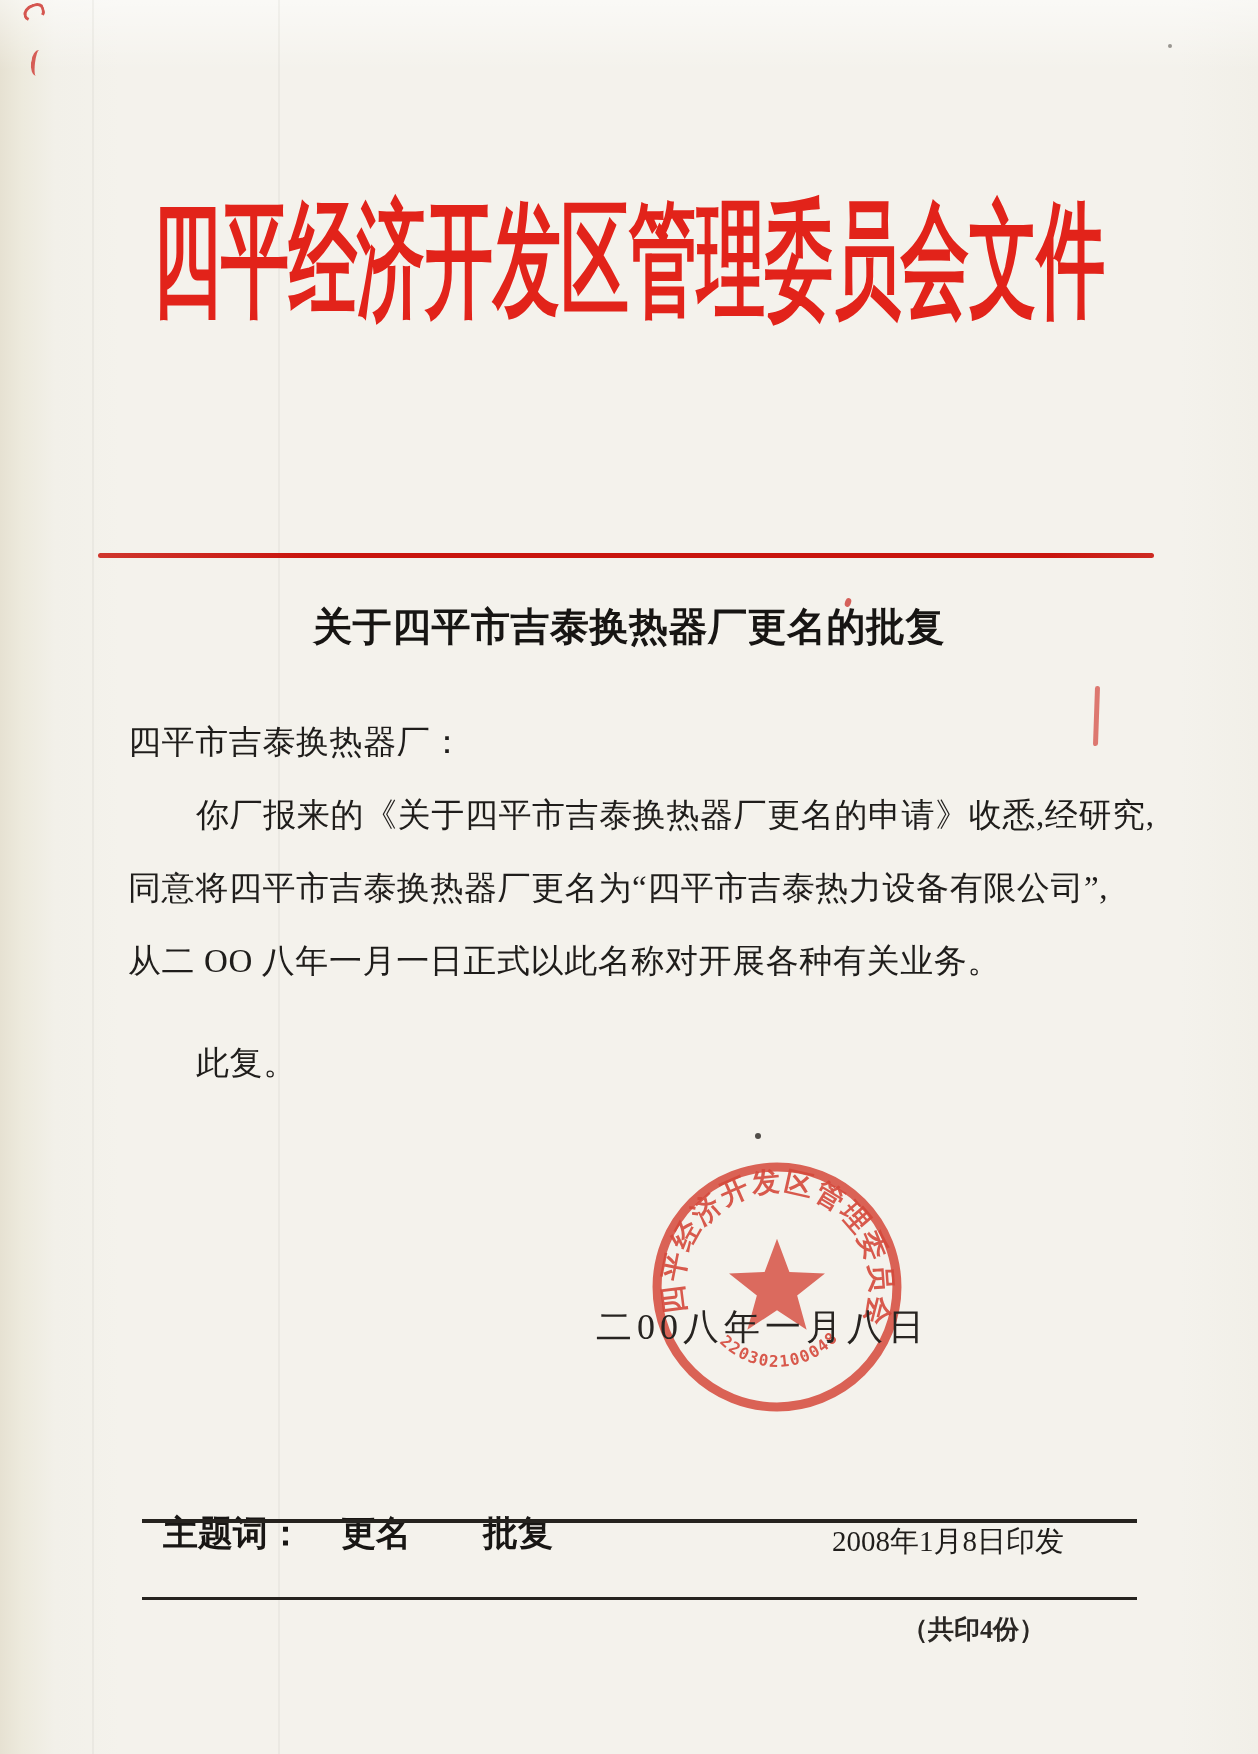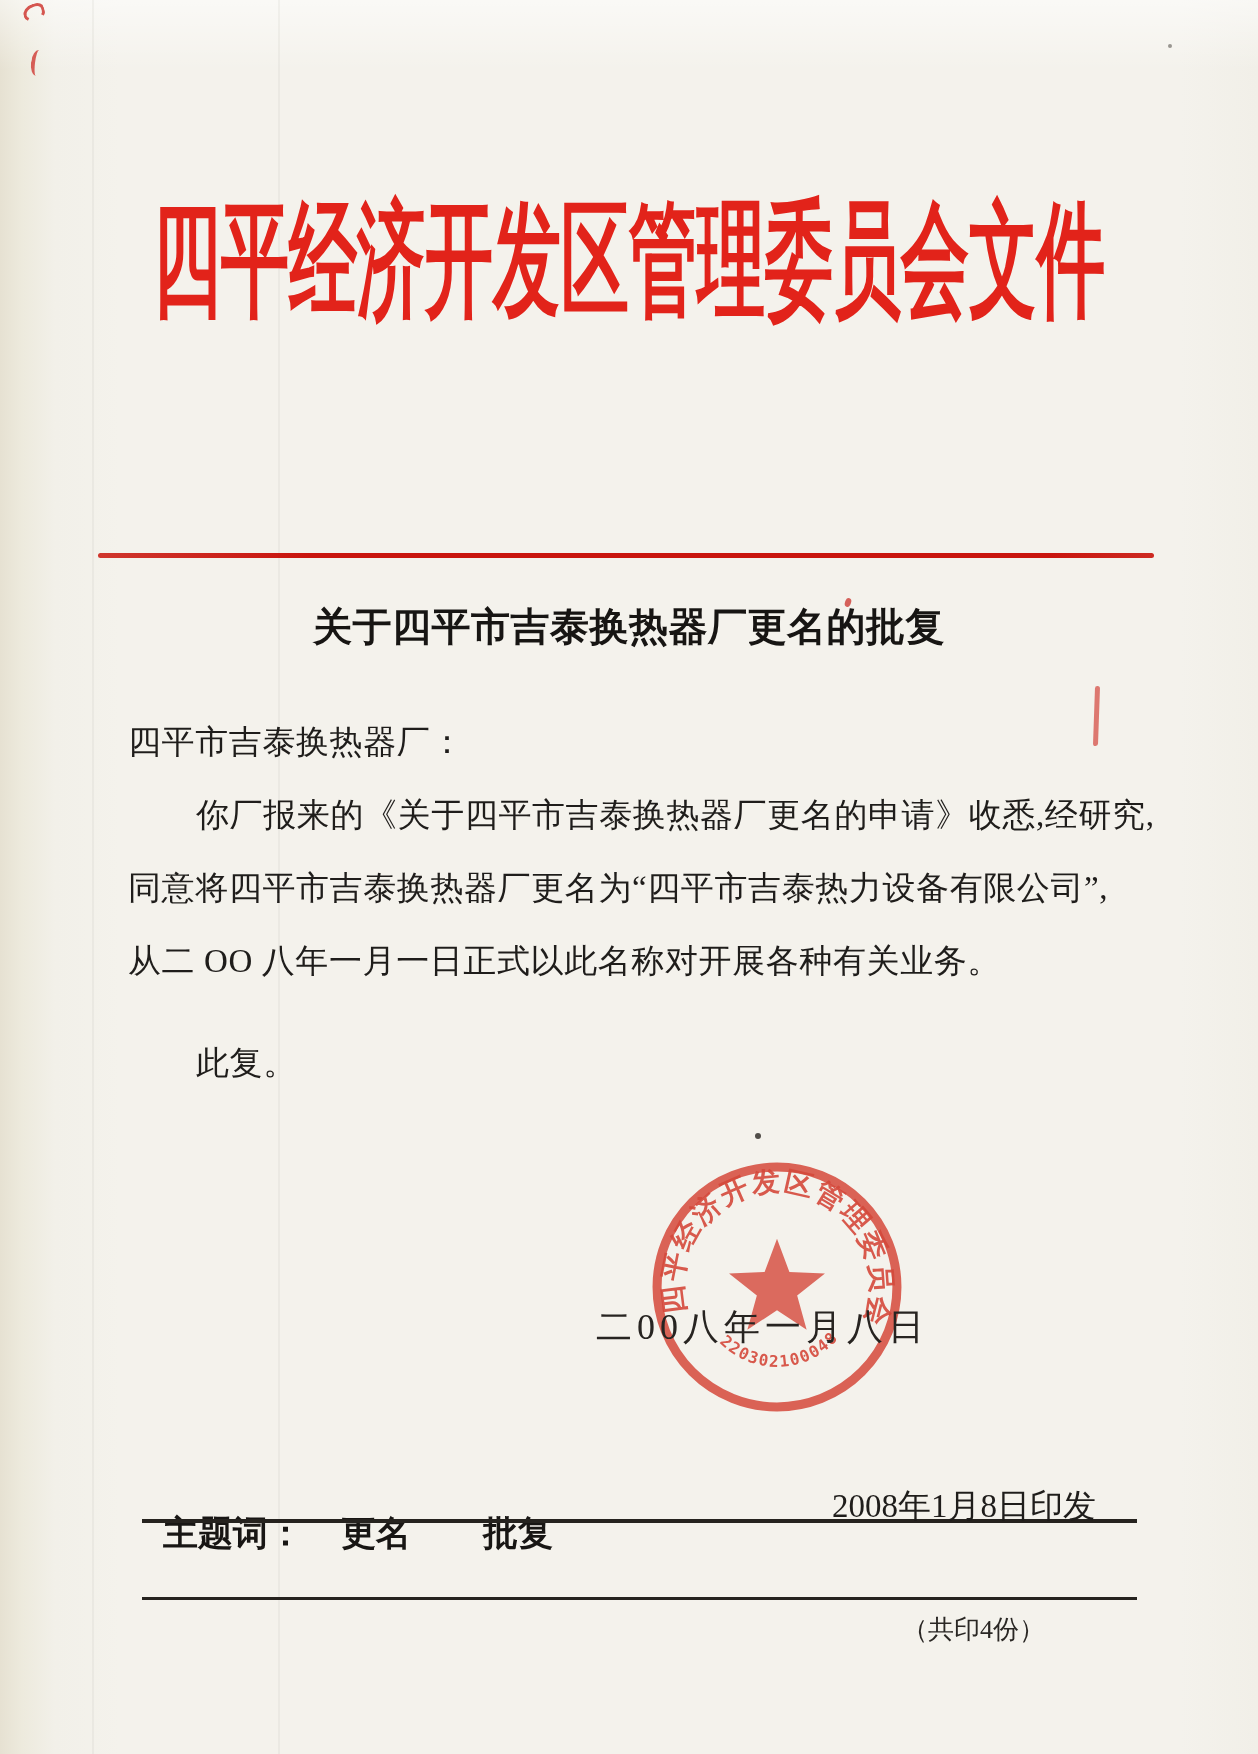--- a/index.html
+++ b/index.html
@@ -87,28 +87,29 @@
     background: #26231f;
   }
   .footer-rule-top { top: 1519px; }
   .footer-rule-bottom { top: 1597px; height: 3px; }
   .footer-office {
     position: absolute; top: 1536px; left: 160px;
     font-size: 33px; letter-spacing: 1px; color: #1f1d1b;
     white-space: nowrap;
   }
   .footer-issue {
-    position: absolute; top: 1484px; left: 832px;
-    font-size: 33px; color: #1f1d1b;
+    position: absolute; top: 1522px; left: 832px;
+    font-size: 29px; color: #1f1d1b;
     white-space: nowrap;
   }
   .footer-copies {
     position: absolute; top: 1612px; left: 902px;
     font-size: 26px; color: #2a2724;
     white-space: nowrap;
+    font-weight: bold;
   }
   
   .artifact { position: absolute; pointer-events: none; }
   .pen-mark-a {
     left: 23px; top: 4px; width: 16px; height: 11px;
     border: 3px solid rgba(202, 32, 26, 0.75);
     border-bottom-color: transparent;
     border-radius: 60% 40% 50% 50%;
     transform: rotate(-18deg);
   }

